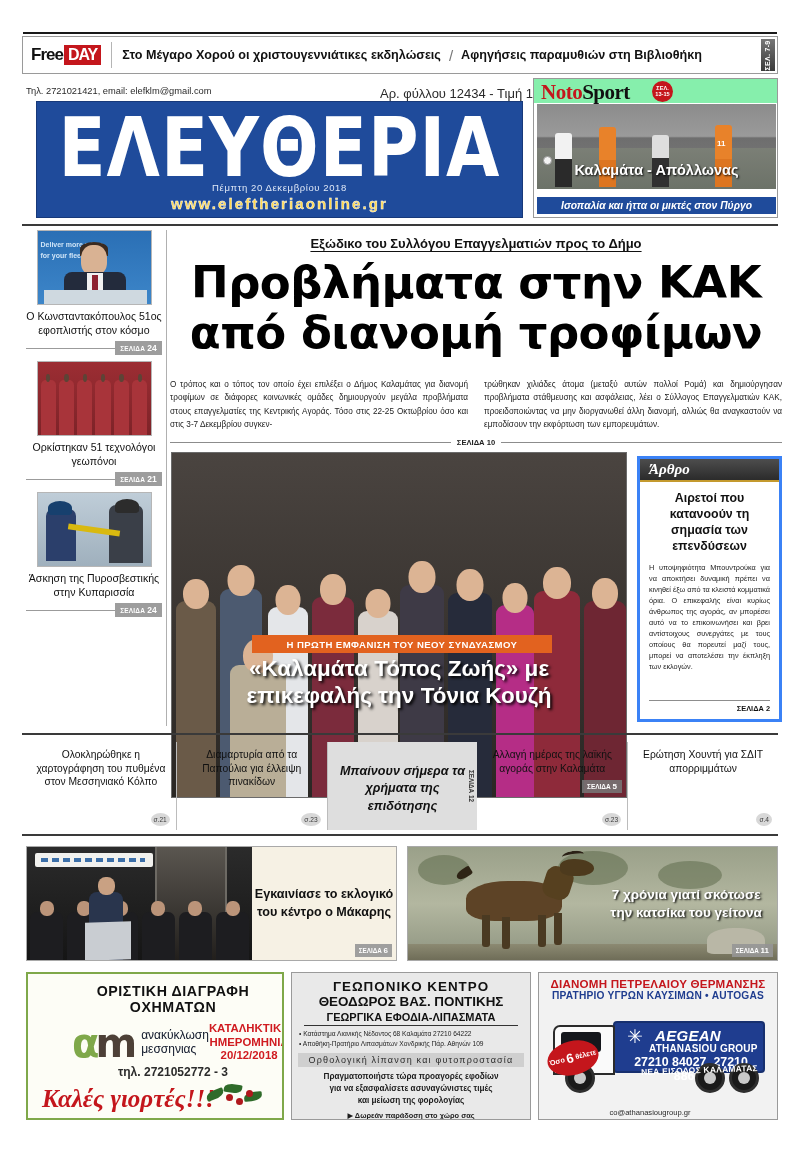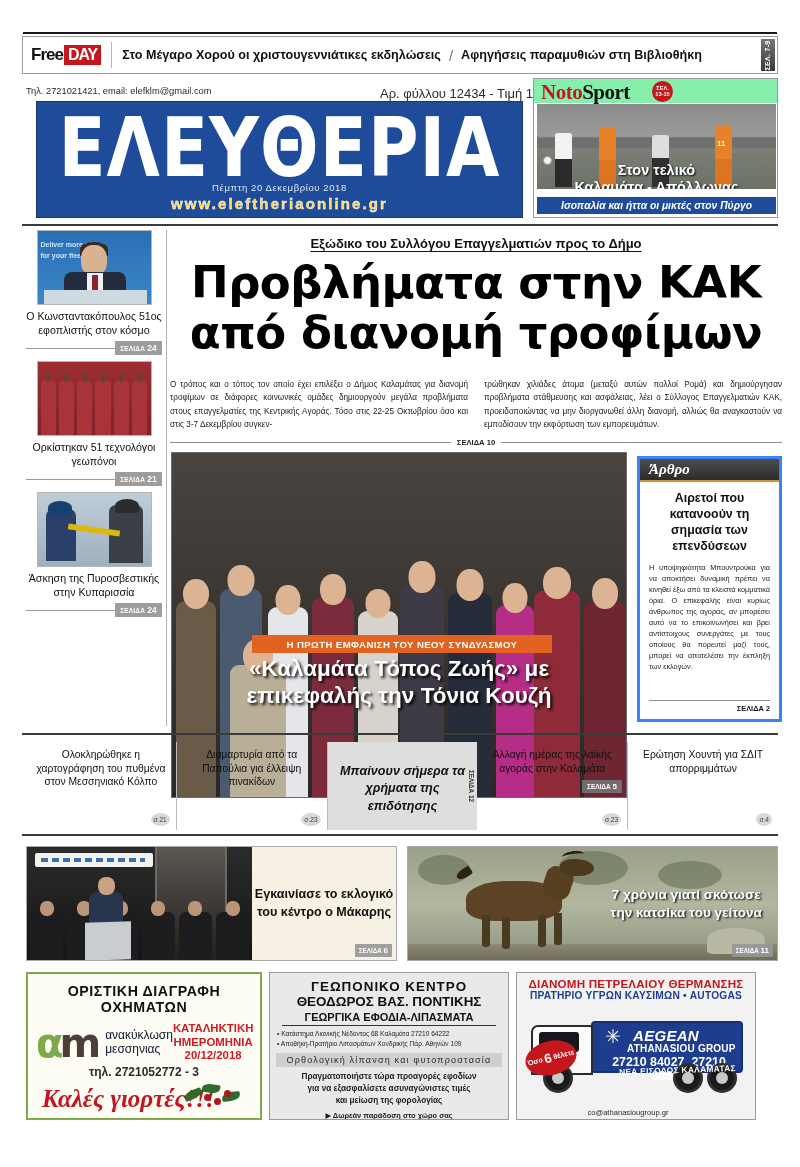--- a/index.html
+++ b/index.html
@@ -475,21 +475,21 @@
     text-shadow: 1.5px 1.5px 2px rgba(0,0,0,.9);
   }
 
   
   .ads {
     position: absolute; left: 26px; top: 972px; width: 752px; height: 148px;
     display: flex; gap: 7px;
   }
   .ad { border: 1px solid #9a9a9a; position: relative; overflow: hidden; background: #fff; }
   
-  .ad1 { width: 236px; background: #fdfdf6; border: 2px solid #7fa84a; }
+  .ad1 { width: 258px; background: #fdfdf6; border: 2px solid #7fa84a; padding-left: 36px; }
   .ad1 h3 {
     text-align: center; margin-top: 9px;
     font-size: 14.2px; font-weight: bold; letter-spacing: .6px; color: #111;
   }
   .ad1 .mid { display: flex; align-items: center; margin-top: 7px; padding: 0 8px; }
   .ad1 .logo-a {
     font-family: "DejaVu Sans", sans-serif;
     font-size: 40px; font-weight: bold; color: #7fa84a; line-height: .8;
   }
   .ad1 .logo-m {
@@ -649,21 +649,20 @@
       </div>
     </div>
     <div class="noto-photo">
       <div class="pitch"></div>
       <div class="pl a"></div>
       <div class="pl b"></div>
       <div class="pl c"></div>
       <div class="pl d"></div>
       <div class="ball"></div>
       <div class="noto-title">
-        <div>Στον τελικό</div>
         <div>Καλαμάτα - Απόλλωνας</div>
       </div>
     </div>
     <div class="noto-strip">Ισοπαλία και ήττα οι μικτές στον Πύργο</div>
   </div>
 
   <div class="rule" style="left:22px;top:224px;width:756px;height:2px;"></div>
 
   <div class="sidebar">
 

